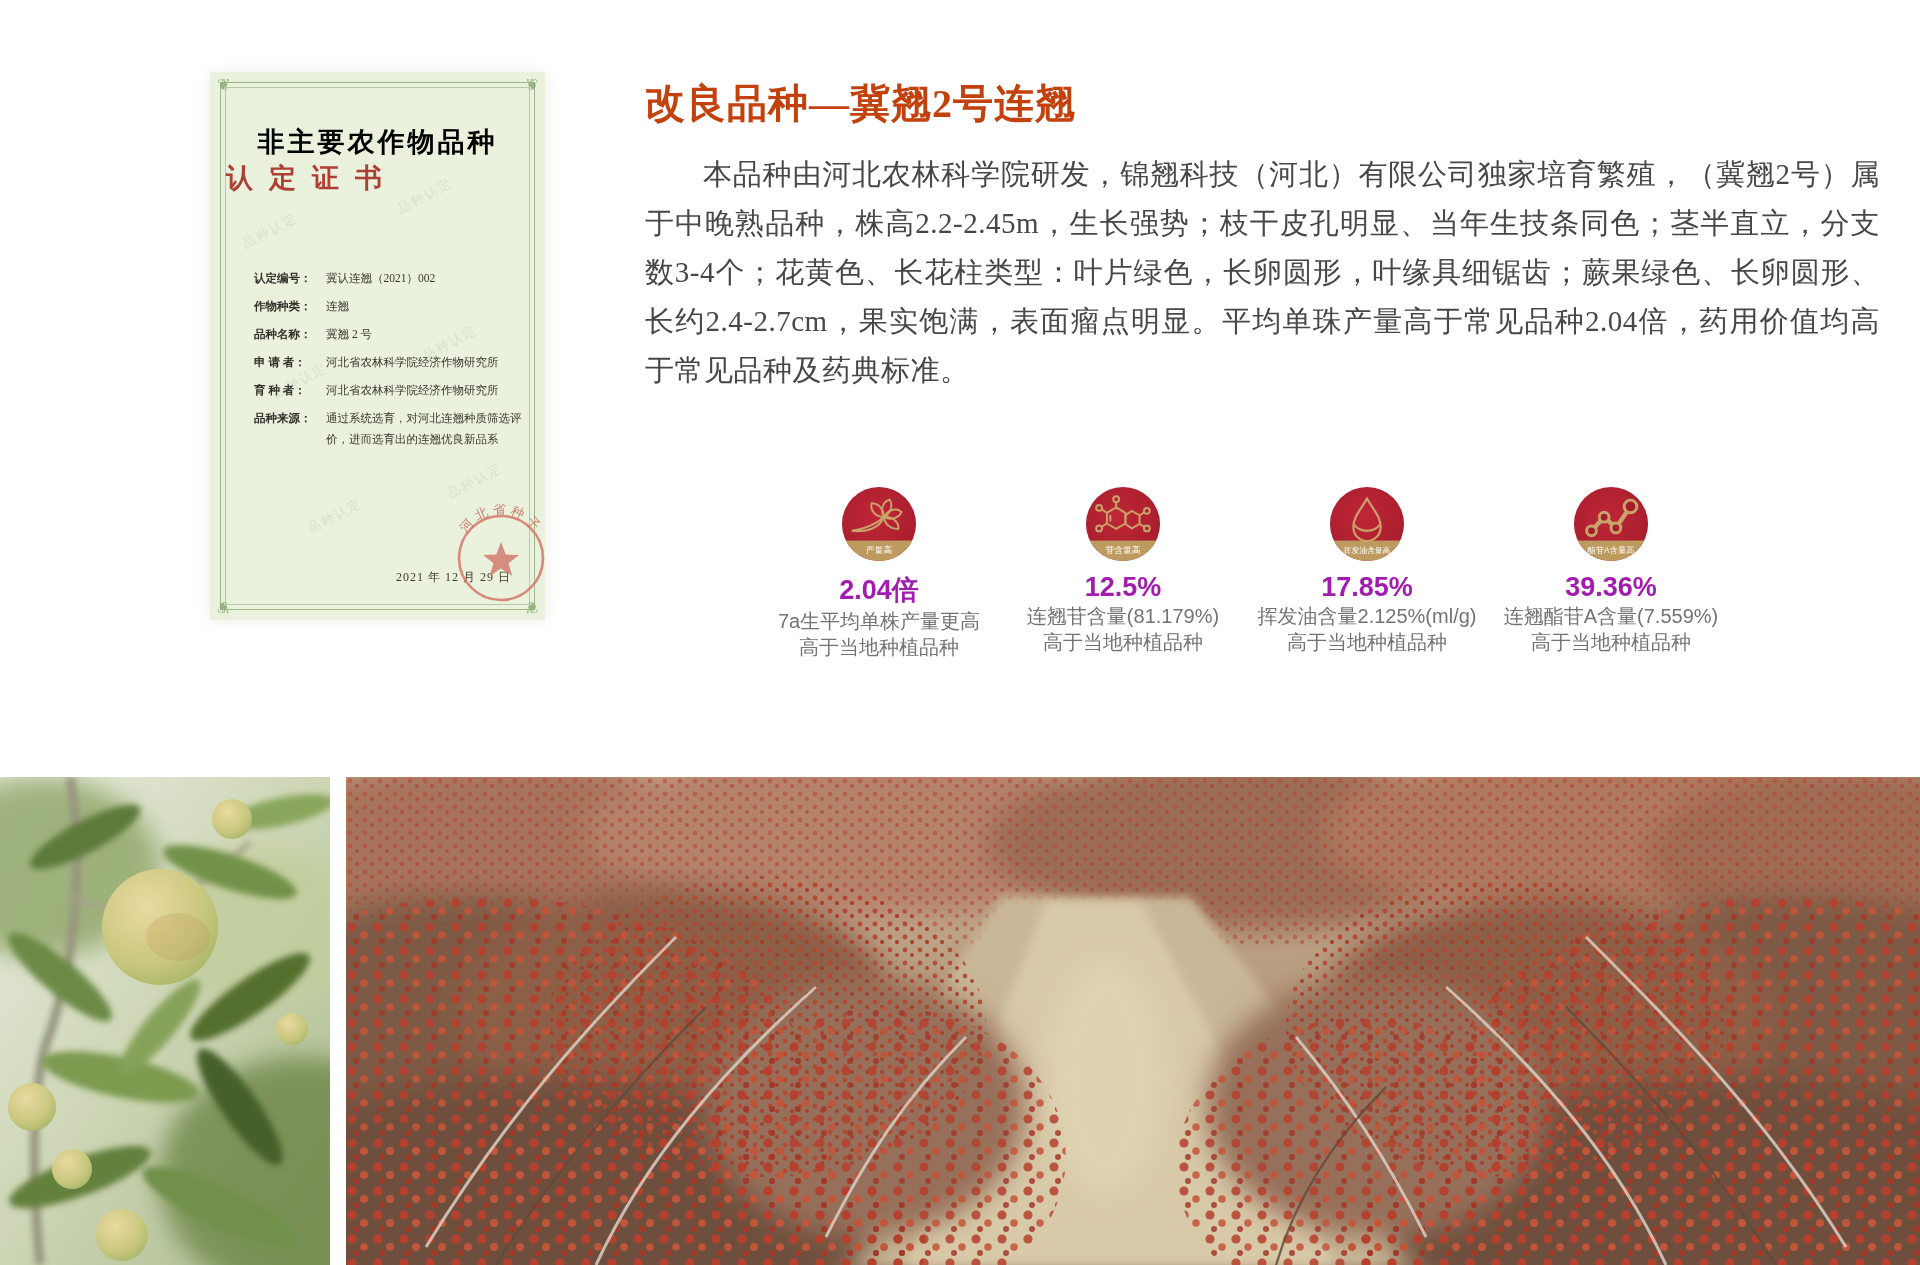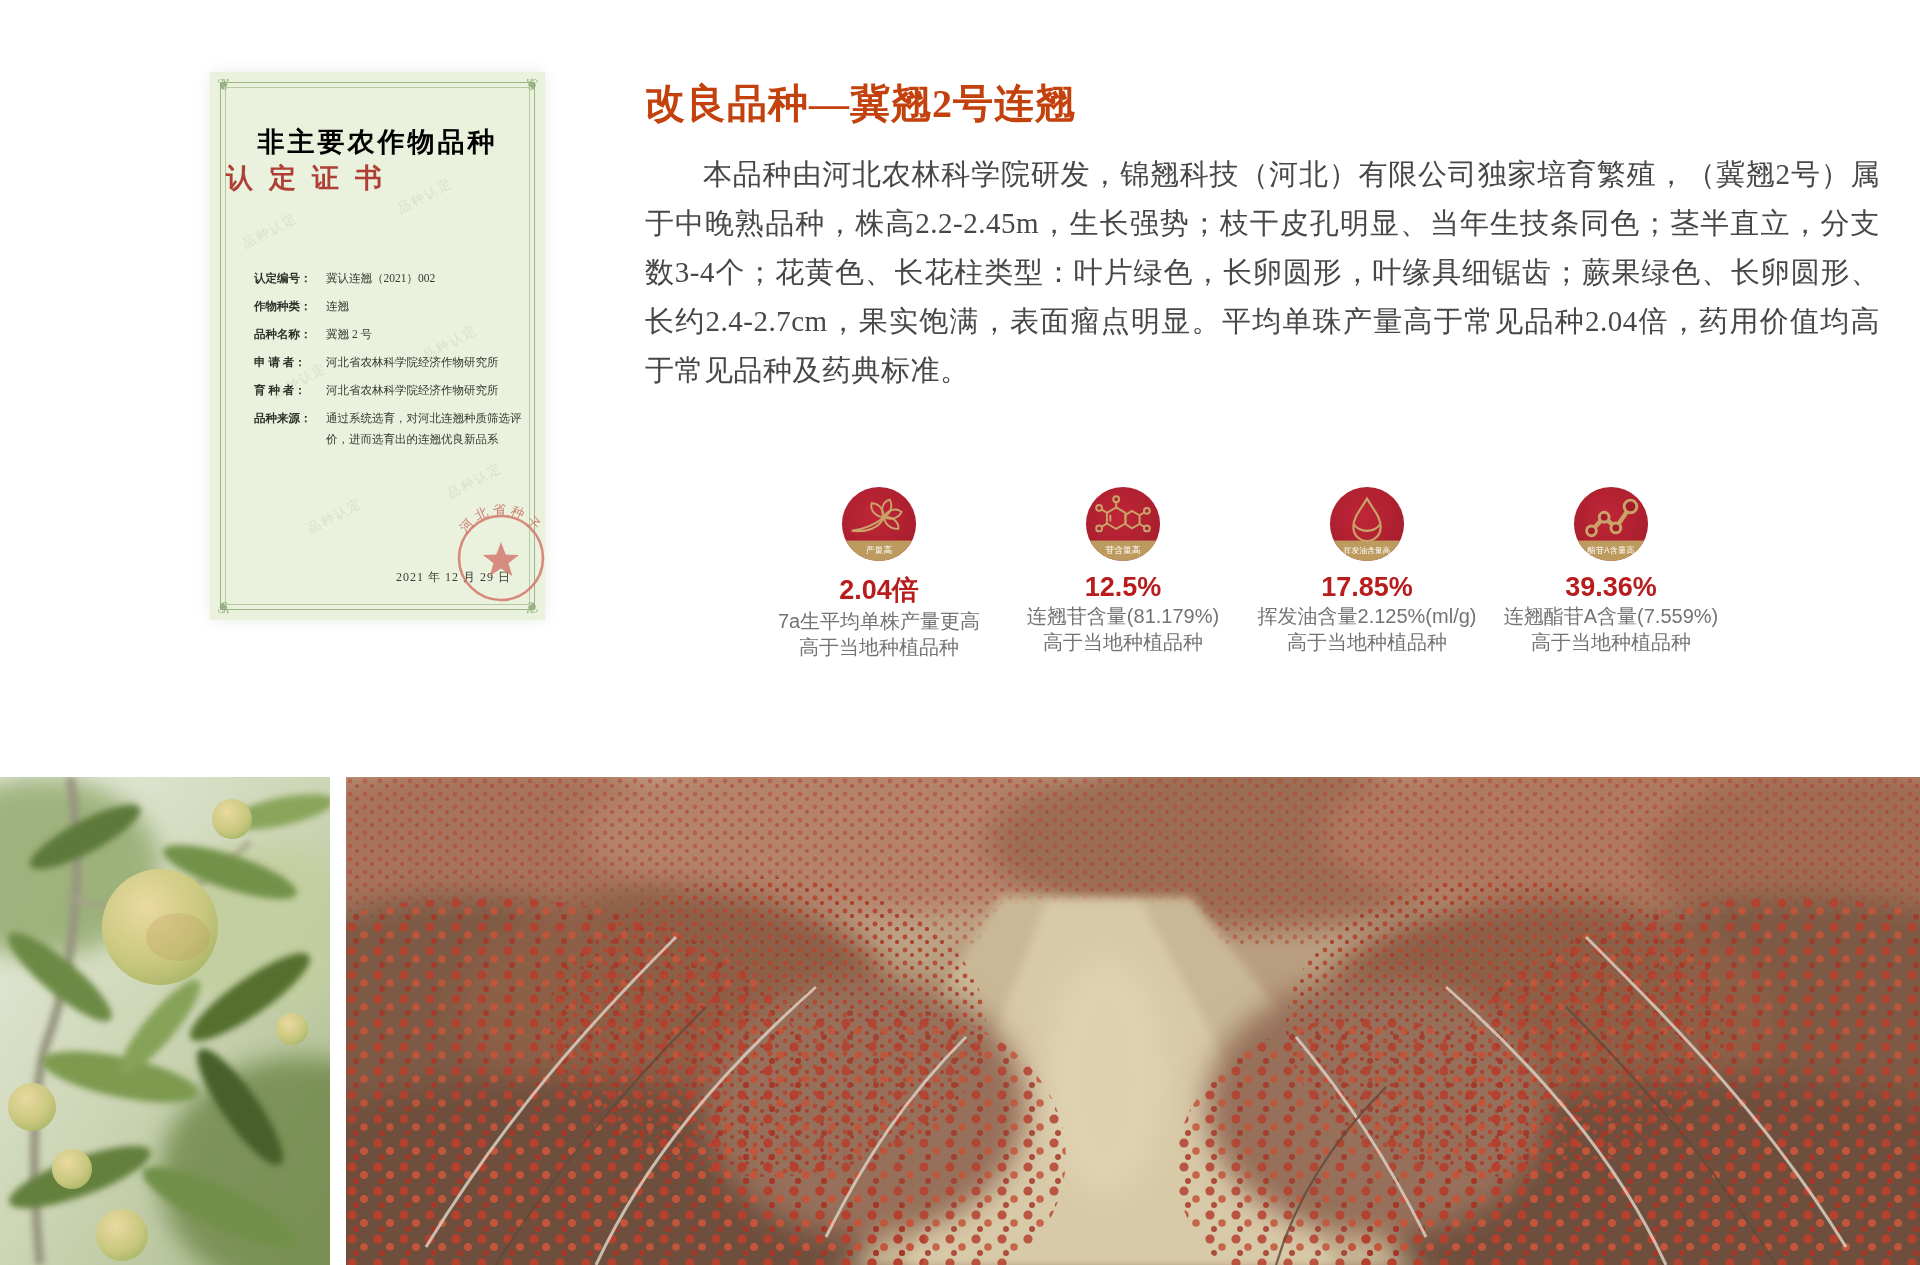--- a/index.html
+++ b/index.html
@@ -47,21 +47,21 @@
     font-family:"Liberation Serif", serif; font-weight:bold; font-size:40px;
     color:#c2410c; letter-spacing:1px; }
   .main-paragraph { position:absolute; left:645px; top:150px; width:1235px;
     font-family:"Liberation Serif", serif; font-size:29px; line-height:49px;
     color:#474747; text-align:justify; text-indent:2em; letter-spacing:.5px; }
 
   
   .stats { position:absolute; left:760px; top:485px; width:970px; display:flex;gap:6px; }
   .stat { width:240px; display:flex; flex-direction:column; align-items:center; }
   .stat-badge { width:78px; height:78px; }
-  .stat-value { margin-top:9px; font-size:27px; font-weight:bold; color:#b91c1c; }
+  .stat-value { margin-top:9px; font-size:27px; font-weight:bold; color:#a21caf; }
   .stat-line { font-size:20px; color:#737373; line-height:26px; text-align:center; }
 
   
   .photo { position:absolute; top:777px; height:488px; display:block; }
   .photo-left { left:0; width:330px; }
   .photo-orchard { left:346px; width:1574px; }
 </style>
 </head>
 <body>
 

